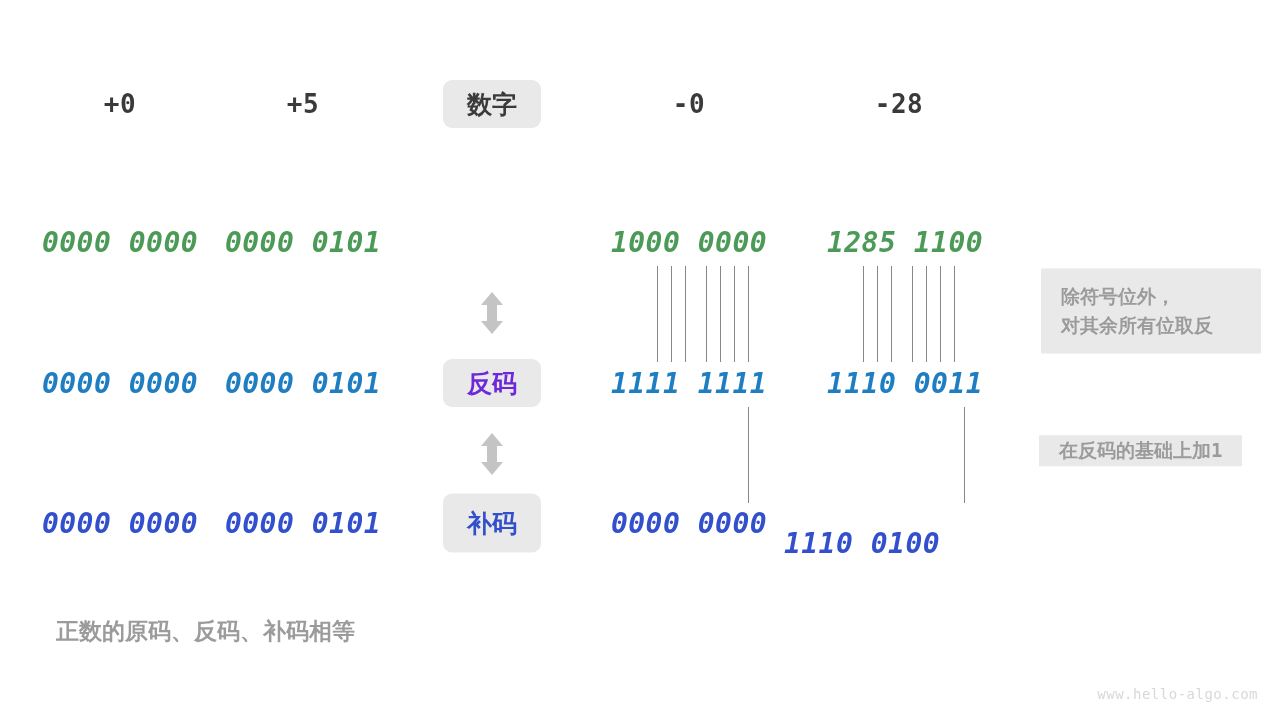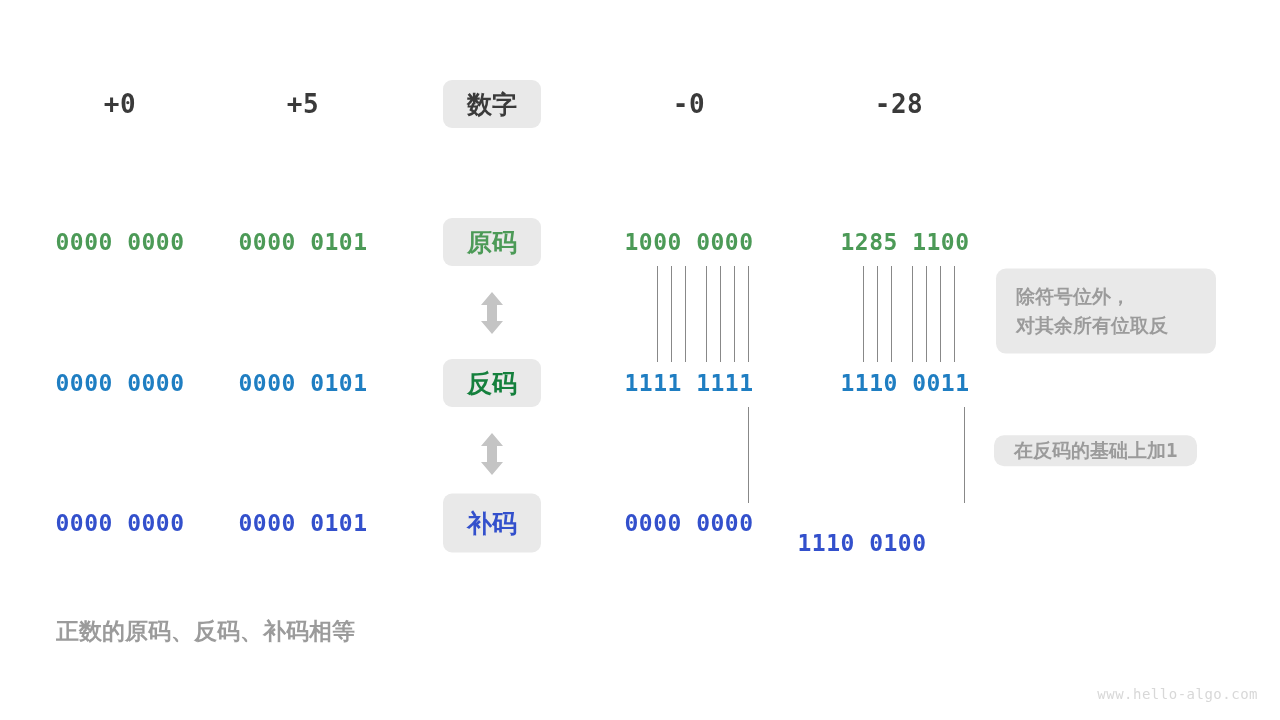--- a/index.html
+++ b/index.html
@@ -33,23 +33,24 @@
     font-family: "DejaVu Sans Mono", "Liberation Mono", monospace;
     font-size: 26px;
     font-weight: bold;
     color: #3a3a3a;
     letter-spacing: 0.5px;
   }
 
   
   .bits {
     font-family: "DejaVu Sans Mono", "Liberation Mono", monospace;
-    font-size: 23px;
+    font-size: 28px;
     font-weight: bold;
     letter-spacing: 0.5px;
+    font-style: italic;
   }
   .bits.green  { color: #4c9a57; }
   .bits.blue   { color: #1f7ec2; }
   .bits.indigo { color: #3350cc; }
 
   
   .pill {
     position: absolute;
     transform: translate(-50%, -50%);
     background: #e9e9e9;
@@ -60,35 +61,36 @@
     box-sizing: border-box;
     white-space: nowrap;
   }
   .pill-label {
     font-size: 25px;
     font-weight: bold;
     line-height: 1;
   }
   .pill-label.dark   { color: #3a3a3a; }
   .pill-label.green  { color: #4c9a57; }
-  .pill-label.blue   { color: #15803d; }
+  .pill-label.blue   { color: #6d28d9; }
   .pill-label.indigo { color: #3350cc; }
 
   .note {
     position: absolute;
     transform: translate(0, -50%);
     background: #e9e9e9;
-    border-radius: 10px;
+    border-radius: 1px;
     box-sizing: border-box;
     padding: 13px 20px;
     color: #9b9b9b;
     font-size: 19px;
     font-weight: bold;
     line-height: 1.55;
     white-space: pre-line;
+    margin-left: 45px;
   }
   .note.one-line {
     padding: 1px 20px;
     white-space: nowrap;
   }
   .note .mono1 {
     font-family: "DejaVu Sans Mono", "Liberation Mono", monospace;
     font-weight: bold;
   }
 
@@ -143,23 +145,20 @@
   </div>
 
   <div class="cell num-head" style="left:689px; top:104px;">-0</div>
 
   <div class="cell num-head" style="left:899px; top:104px;">-28</div>
 
   <div class="cell bits green" style="left:120px; top:242px;">0000 0000</div>
 
   <div class="cell bits green" style="left:303px; top:242px;">0000 0101</div>
 
-  <div class="pill" style="left:492px; top:242px; width:98px; height:48px;">
-    <span class="pill-label green">原码</span>
-  </div>
 
   <div class="cell bits green" style="left:689px; top:242px;">1000 0000</div>
 
   <div class="cell bits green" style="left:905px; top:242px;">1285 1100</div>
 
   <div class="cell bits blue" style="left:120px; top:383px;">0000 0000</div>
 
   <div class="cell bits blue" style="left:303px; top:383px;">0000 0101</div>
 
   <div class="pill" style="left:492px; top:383px; width:98px; height:48px;">

